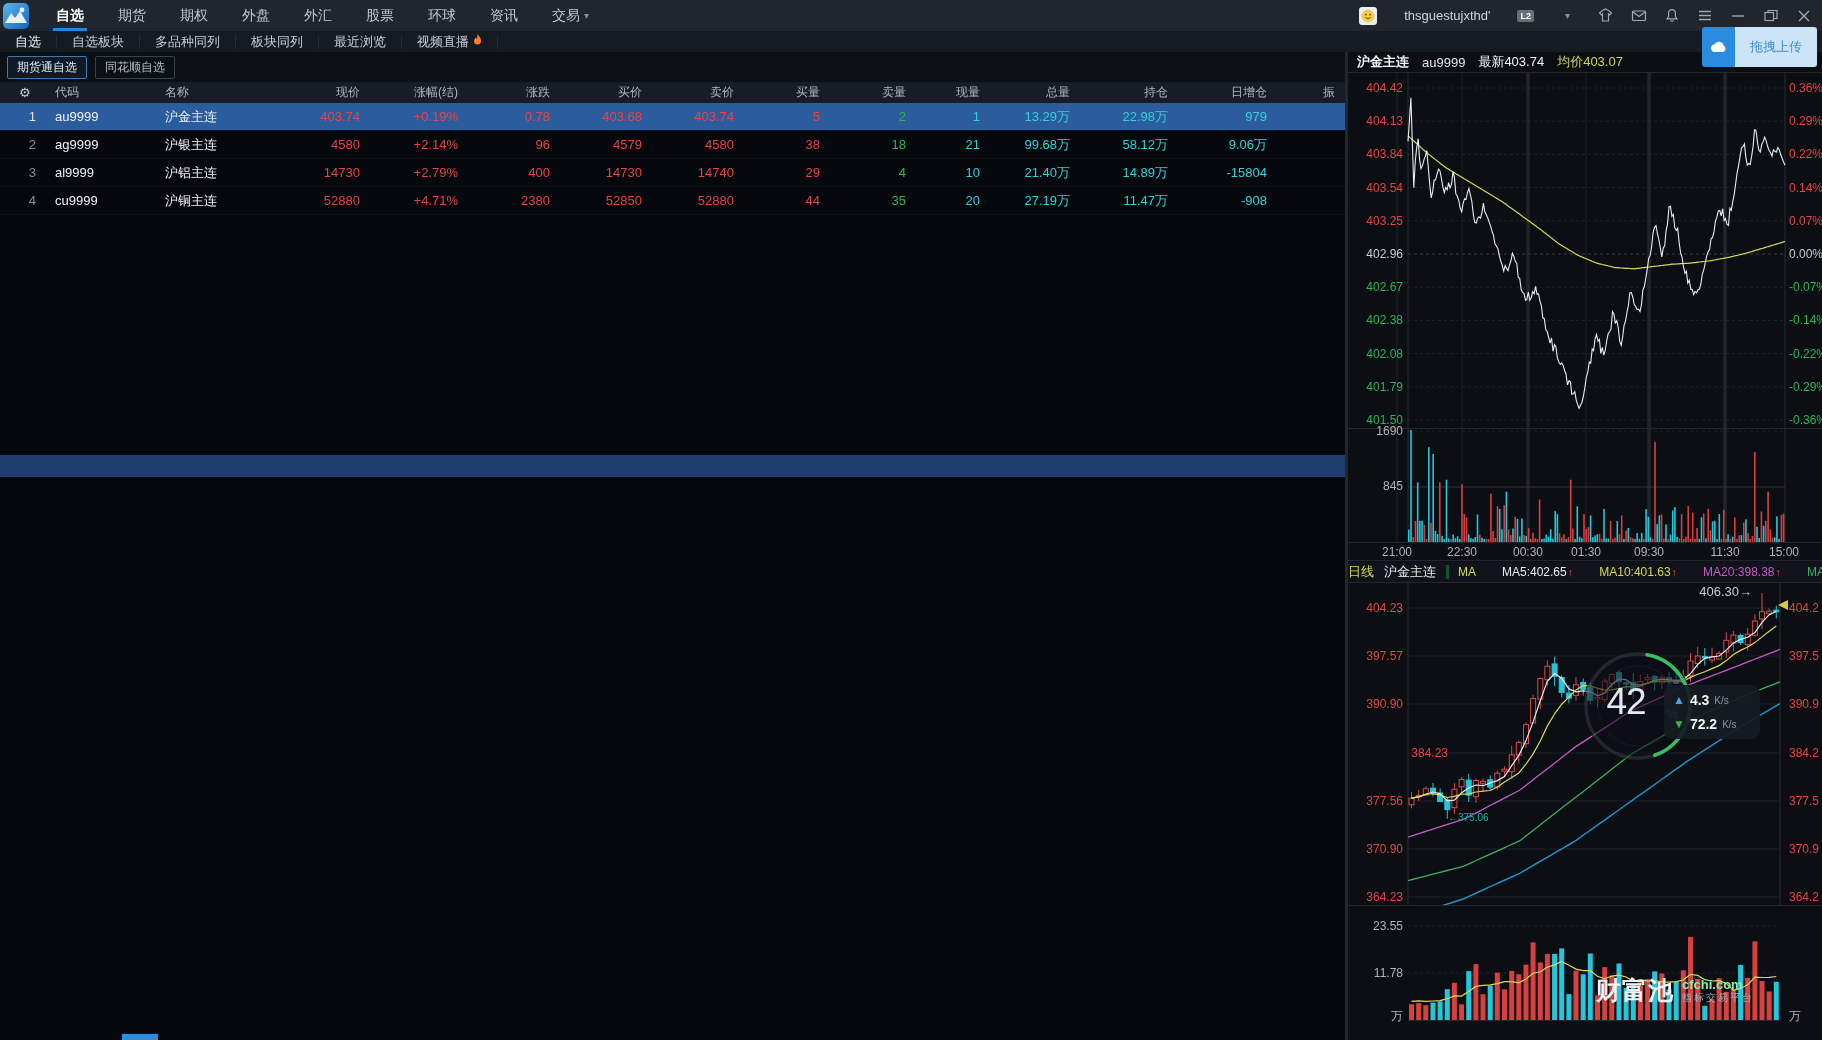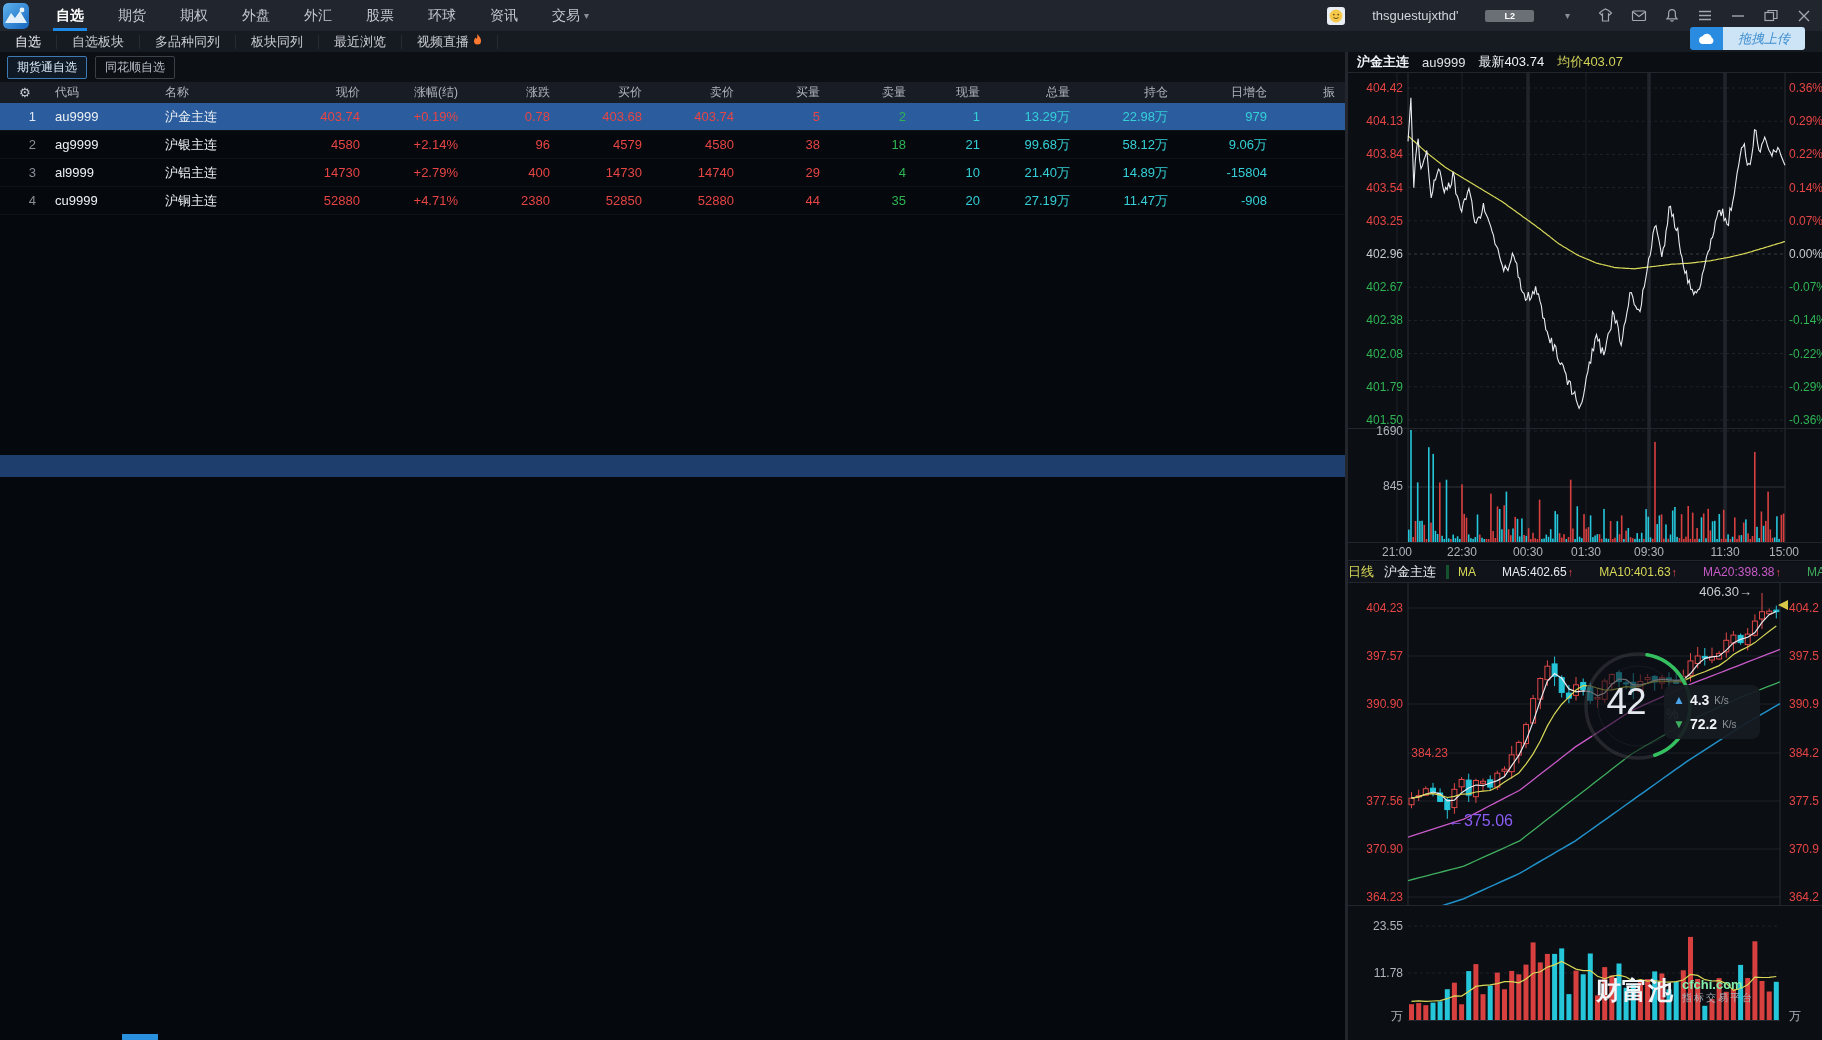--- a/index.html
+++ b/index.html
@@ -11,28 +11,28 @@
   #menubar{left:0;top:0;width:1822px;height:31px;background:#21252d;display:flex;align-items:center;z-index:5;}
   #logo{width:26px;height:26px;margin:0 10px 0 3px;border-radius:5px;flex:0 0 auto;}
   #nav{display:flex;align-items:center;height:100%;}
   .nav-item{padding:0 17px;height:100%;display:flex;align-items:center;font-size:14px;color:#c4c9d2;cursor:default;position:relative;}
   .nav-item.active{color:#ffffff;font-weight:bold;}
   .nav-item.active:after{content:"";position:absolute;left:14px;right:14px;bottom:0;height:3px;background:#1e88e5;}
   .nav-caret{font-size:10px;color:#8a9099;margin-left:4px;}
   #sys{margin-left:auto;display:flex;align-items:center;gap:27px;padding-right:10px;}
   #avatar{width:18px;height:18px;border-radius:3px;background:#e9eef4;display:flex;align-items:center;justify-content:center;}
   #username{font-size:13px;color:#cfd4da;}
-  #userbadge{background:#6a7076;color:#fff;font-size:9px;padding:1px 19px;border-radius:2px;font-weight:bold;}
+  #userbadge{background:#6a7076;color:#fff;font-size:9px;padding:1px 3px;border-radius:2px;font-weight:bold;}
   .sysic{width:17px;height:15px;display:flex;align-items:center;justify-content:center;opacity:.85;}
   
   #toolbar2{left:0;top:31px;width:1822px;height:21px;background:#161a21;display:flex;align-items:center;z-index:4;}
   .tb-item{padding:0 15px;font-size:13px;color:#c8ccd4;height:14px;line-height:14px;border-right:1px solid #262b33;display:flex;align-items:center;gap:4px;}
   .tb-item.first{color:#eef1f5;}
   
-  #upload{top:27px;right:17px;height:23px;display:flex;z-index:6;cursor:default;font-style:italic;}
+  #upload{top:27px;right:5px;height:40px;display:flex;z-index:6;cursor:default;}
   #upload .cloud{width:33px;background:#2a8ce0;border-radius:3px 0 0 3px;display:flex;align-items:center;justify-content:center;}
   #upload .lbl{background:#cde4f6;color:#3f8fd0;font-size:13px;display:flex;align-items:center;padding:0 15px;border-radius:0 3px 3px 0;}
   
   #tabrow{left:0;top:52px;width:1345px;height:30px;background:#0c0f14;display:flex;align-items:center;gap:8px;padding-left:7px;box-sizing:border-box;}
   .wtab{font-size:12px;padding:2px 9px;border-radius:2px;border:1px solid #3a4048;color:#b8bec6;}
   .wtab.active{border-color:#3d7ab5;color:#dceaf8;background:rgba(42,92,140,.15);}
   
   #wtable{left:0;top:82px;width:1345px;bottom:0;background:#05080c;}
   .trow{display:grid;grid-template-columns:46px 110px 124px 90px 98px 92px 92px 92px 86px 86px 74px 90px 98px 99px 68px;}
   .thead{height:21px;line-height:21px;background:#181c24;font-size:12px;color:#b0b5bd;}
@@ -66,21 +66,21 @@
   .tmlbl{position:absolute;top:545px;width:46px;text-align:center;font-size:12px;color:#b0b5bd;z-index:2;}
   
   #klinebar{left:1348px;top:562px;width:570px;height:20px;display:flex;align-items:center;font-size:12px;gap:10px;box-sizing:border-box;z-index:3;background:#10141a;}
   #kb-period{color:#d8d858;font-size:13px;}
   #kb-name{color:#e8ecf0;font-size:13px;}
   #kb-mas{display:flex;align-items:center;gap:26px;border-left:3px solid #14532d;padding-left:9px;white-space:nowrap;overflow:hidden;}
   .ma-item{display:flex;align-items:center;gap:1px;}
   .ma-up{color:#e64545;font-size:11px;}
   
   #ann-high{position:absolute;top:584px;left:1650px;width:102px;text-align:right;font-size:13px;color:#c8ccd0;z-index:2;}
-  #ann-low{position:absolute;top:812px;left:1448px;font-size:16px;color:#8b5cf6;z-index:2;}
+  #ann-low{position:absolute;top:812px;left:1448px;font-size:10px;color:#14b8a6;z-index:2;}
   
   #loader{left:1582px;top:650px;width:112px;height:112px;z-index:4;}
   #loader svg{position:absolute;left:0;top:0;}
   #ld-num{position:absolute;left:0;top:31px;width:88px;text-align:center;font-size:37px;color:#e4e9ef;font-weight:300;letter-spacing:-1px;}
   #ld-pct{position:absolute;left:84px;top:56px;font-size:14px;color:#9aa2ac;}
   #speedpill{left:1664px;top:685px;width:78px;height:48px;background:rgba(23,27,34,.92);border-radius:8px;z-index:5;padding:3px 9px;box-sizing:content-box;}
   .sp-row{display:flex;align-items:center;gap:5px;height:24px;}
   .sp-arrow-up{color:#4aa3e8;font-size:12px;}
   .sp-arrow-dn{color:#3fae5f;font-size:12px;}
   .sp-val{color:#f0f3f6;font-size:14px;font-weight:bold;}

